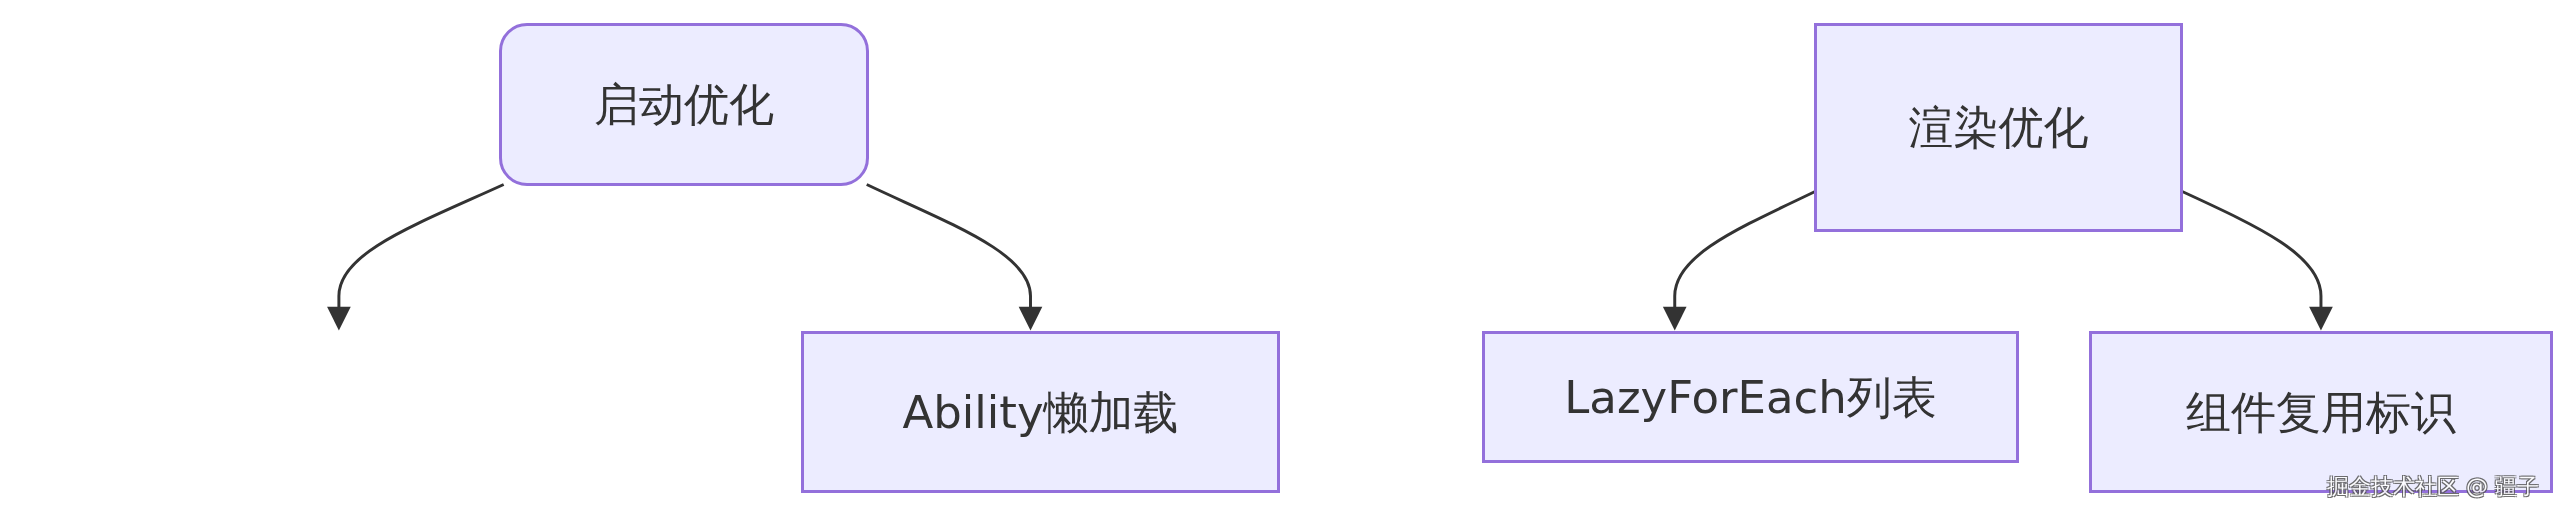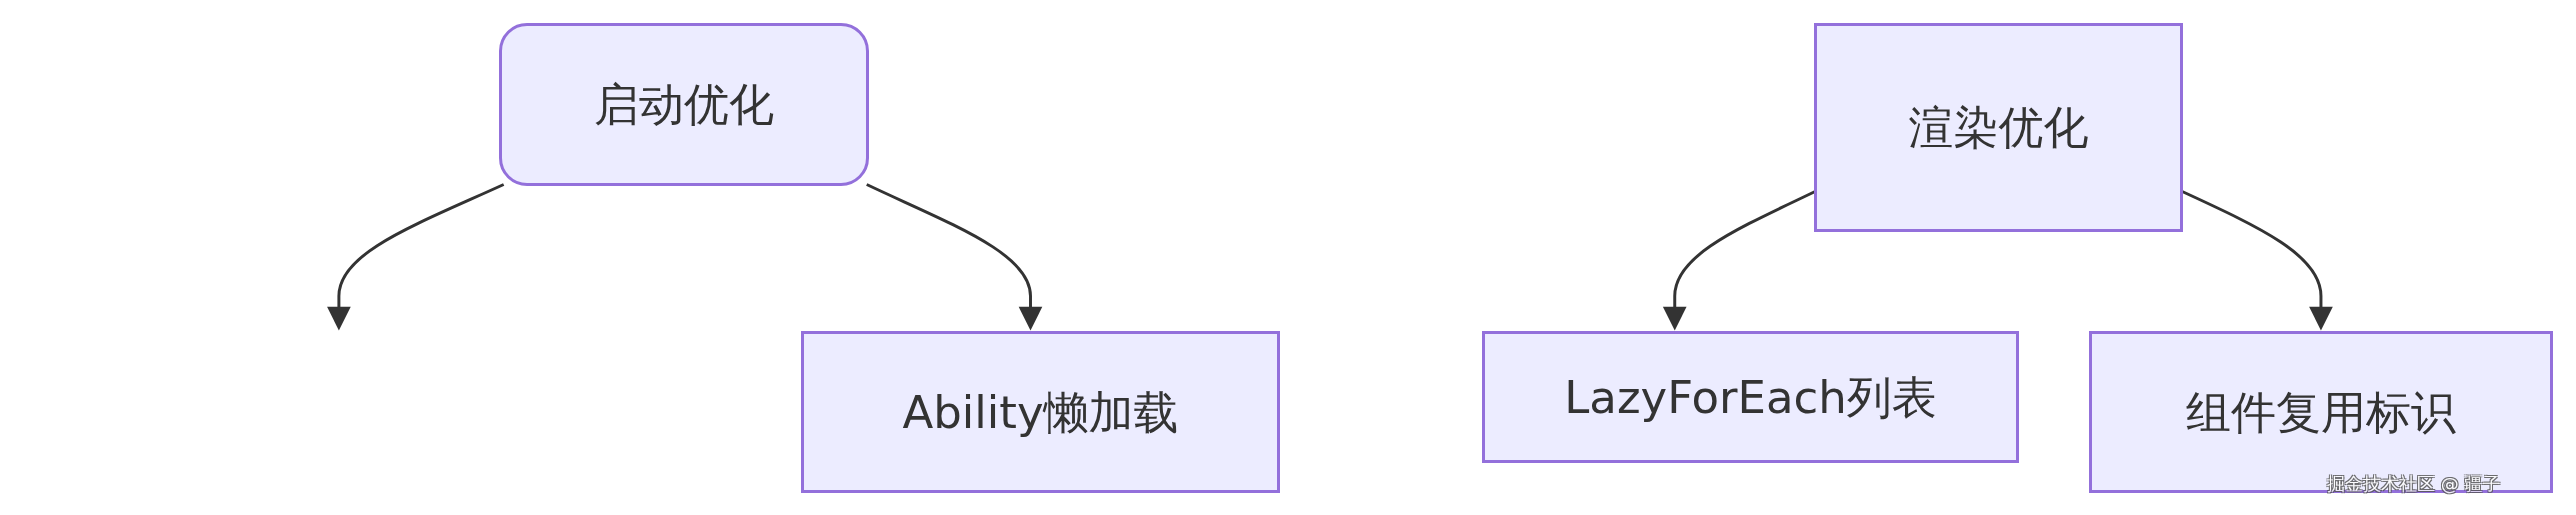--- a/index.html
+++ b/index.html
@@ -46,21 +46,21 @@
     #n-root1 { left: 499px; top: 23px; width: 370px; height: 163px; border-radius: 28px; }
     #n-root2 { left: 1814px; top: 23px; width: 369px; height: 209px; }
     #n-c1 { left: 23px; top: 331px; width: 634px; height: 162px; }
     #n-c2 { left: 801px; top: 331px; width: 479px; height: 162px; }
     #n-c3 { left: 1482px; top: 331px; width: 537px; height: 132px; }
     #n-c4 { left: 2089px; top: 331px; width: 464px; height: 162px; text-align: right; }
     .watermark {
       position: absolute;
       left: 2327px;
       top: 472px;
-      font-size: 18px;
+      font-size: 22px;
       color: #ffffff;
       letter-spacing: 0px;
       white-space: nowrap;
       text-shadow:
         -1px -1px 0 #555, 1px -1px 0 #555,
         -1px 1px 0 #555, 1px 1px 0 #555;
       opacity: 0.85;
     }
   </style>
 </head>

